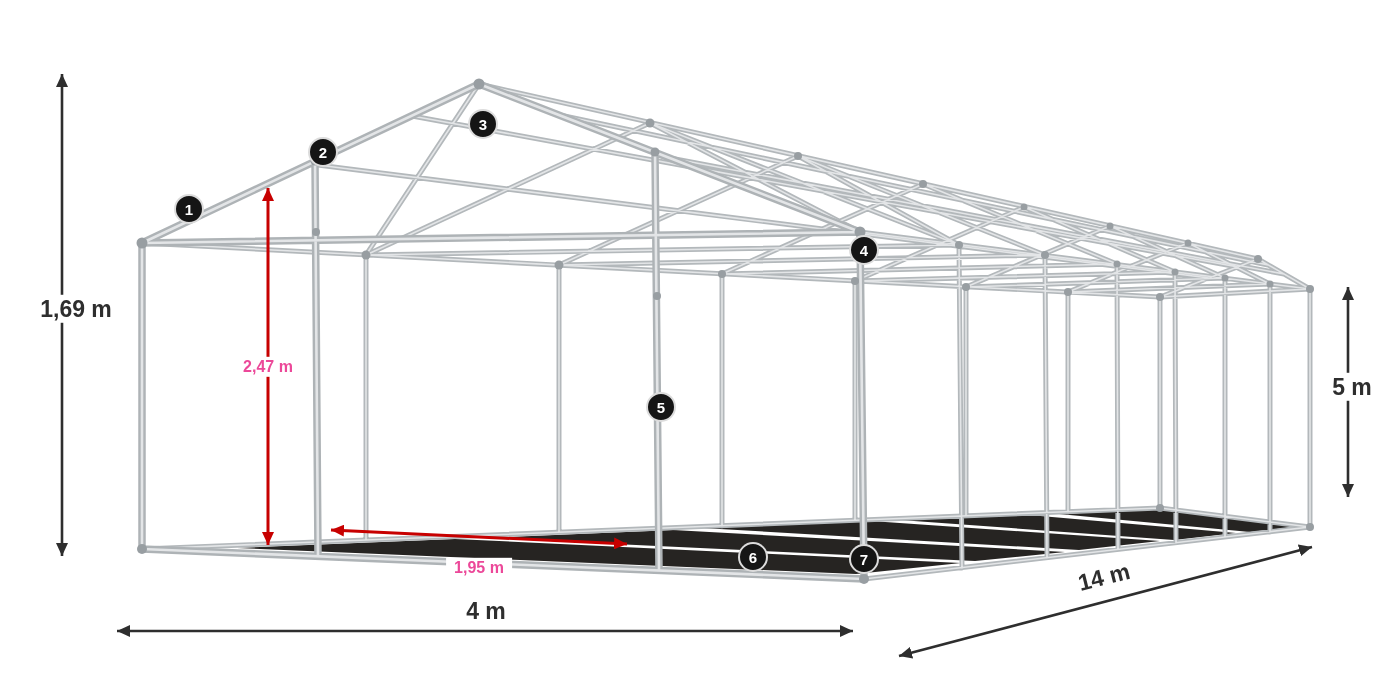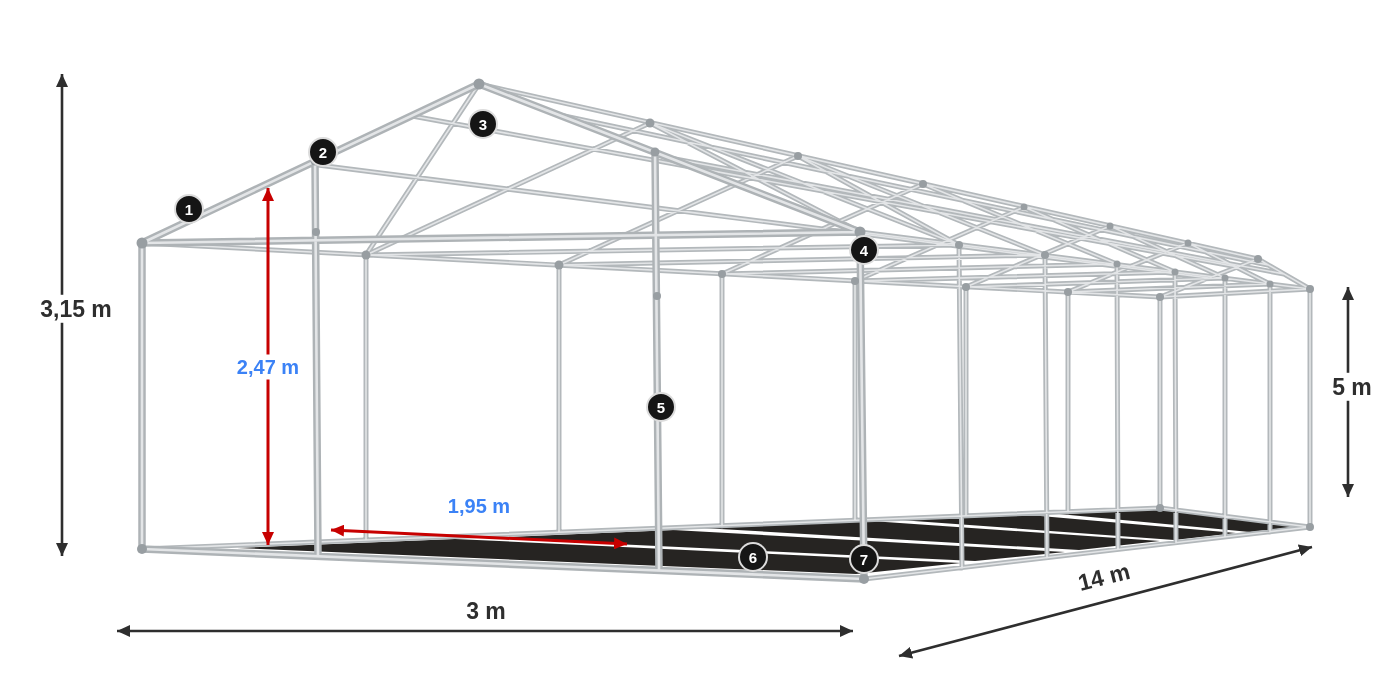--- a/index.html
+++ b/index.html
@@ -15,21 +15,21 @@
     position:absolute;
     transform:translate(-50%,-50%);
     background:#ffffff;
     padding:1px 8px;
     font-weight:bold;
     font-size:23px;
     color:#2e2e2e;
     white-space:nowrap;
     line-height:1.15;
   }
-  .dim-label.red{color:#3b82f6;font-size:20px;}
+  .dim-label.red{color:#ec4899;font-size:16px;}
   .dim-label.rot{transform:translate(-50%,-50%) rotate(-14deg);}
   .marker{
     position:absolute;
     width:30px;height:30px;
     border-radius:50%;
     background:#151515;
     border:2px solid rgba(255,255,255,.85);
     box-sizing:border-box;
     color:#fff;
     display:flex;align-items:center;justify-content:center;
@@ -139,25 +139,25 @@
       <line x1="117" y1="631" x2="853" y2="631" marker-start="url(#ad)" marker-end="url(#ad)"></line>
       <line x1="899" y1="656" x2="1312" y2="547" marker-start="url(#ad)" marker-end="url(#ad)"></line>
     </g>
 
     <g stroke="#c70000" stroke-width="3" fill="none">
       <line x1="268" y1="188" x2="268" y2="545" marker-start="url(#ar)" marker-end="url(#ar)"></line>
       <line x1="331" y1="530" x2="627" y2="544" marker-start="url(#ar)" marker-end="url(#ar)"></line>
     </g>
   </svg>
 
-  <div class="dim-label" style="left:76px;top:309px">3,15 m</div>
+  <div class="dim-label" style="left:76px;top:309px">1,69 m</div>
   <div class="dim-label red" style="left:268px;top:367px">2,47 m</div>
   <div class="dim-label" style="left:1352px;top:387px">5 m</div>
-  <div class="dim-label red" style="left:479px;top:506px">1,95 m</div>
-  <div class="dim-label" style="left:486px;top:611px">3 m</div>
+  <div class="dim-label red" style="left:479px;top:568px">1,95 m</div>
+  <div class="dim-label" style="left:486px;top:611px">4 m</div>
   <div class="dim-label rot" style="left:1104px;top:577px">14 m</div>
 
   <div class="marker" style="left:189px;top:209px">1</div>
   <div class="marker" style="left:323px;top:152px">2</div>
   <div class="marker" style="left:483px;top:124px">3</div>
   <div class="marker" style="left:864px;top:250px">4</div>
   <div class="marker" style="left:661px;top:407px">5</div>
   <div class="marker" style="left:753px;top:557px">6</div>
   <div class="marker" style="left:864px;top:559px">7</div>
 

